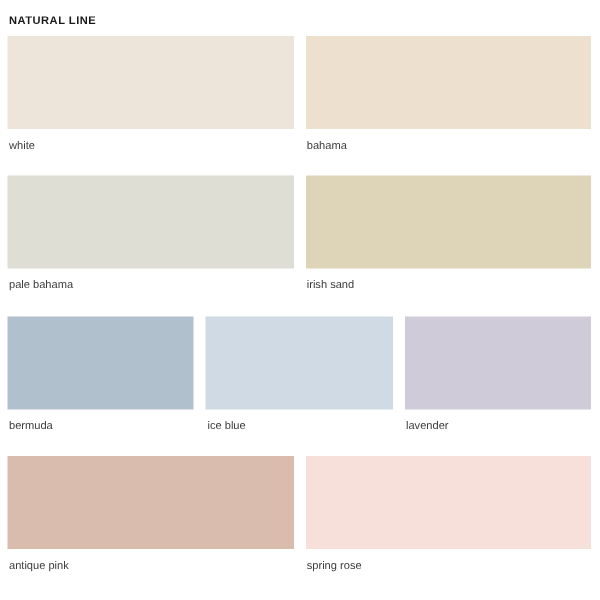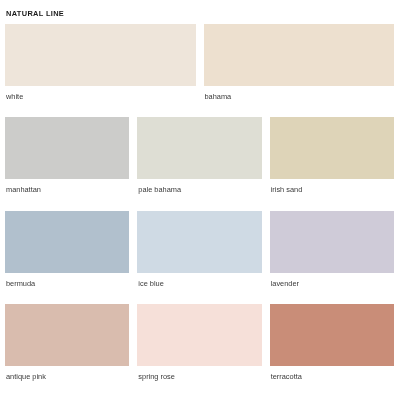--- a/index.html
+++ b/index.html
@@ -77,24 +77,20 @@
       <div class="swatch-cell">
         <span class="swatch-chip" style="background:#EDE0CF;"></span>
         <div class="swatch-label">bahama</div>
       </div>
     </div>
 
     <div class="row-gap"></div>
 
     <div class="swatch-row">
       <div class="swatch-cell">
-        <span class="swatch-chip" style="background:#CCCCCA;"></span>
-        <div class="swatch-label">manhattan</div>
-      </div>
-      <div class="swatch-cell">
         <span class="swatch-chip" style="background:#DEDED4;"></span>
         <div class="swatch-label">pale bahama</div>
       </div>
       <div class="swatch-cell">
         <span class="swatch-chip" style="background:#DED4B8;"></span>
         <div class="swatch-label">irish sand</div>
       </div>
     </div>
   </div>
 
@@ -121,20 +117,16 @@
 
     <div class="swatch-row">
       <div class="swatch-cell">
         <span class="swatch-chip" style="background:#D9BCAE;"></span>
         <div class="swatch-label">antique pink</div>
       </div>
       <div class="swatch-cell">
         <span class="swatch-chip" style="background:#F6E0D9;"></span>
         <div class="swatch-label">spring rose</div>
       </div>
-      <div class="swatch-cell">
-        <span class="swatch-chip" style="background:#C98D78;"></span>
-        <div class="swatch-label">terracotta</div>
-      </div>
     </div>
   </div>
 
 </div>
 
 </body></html>

